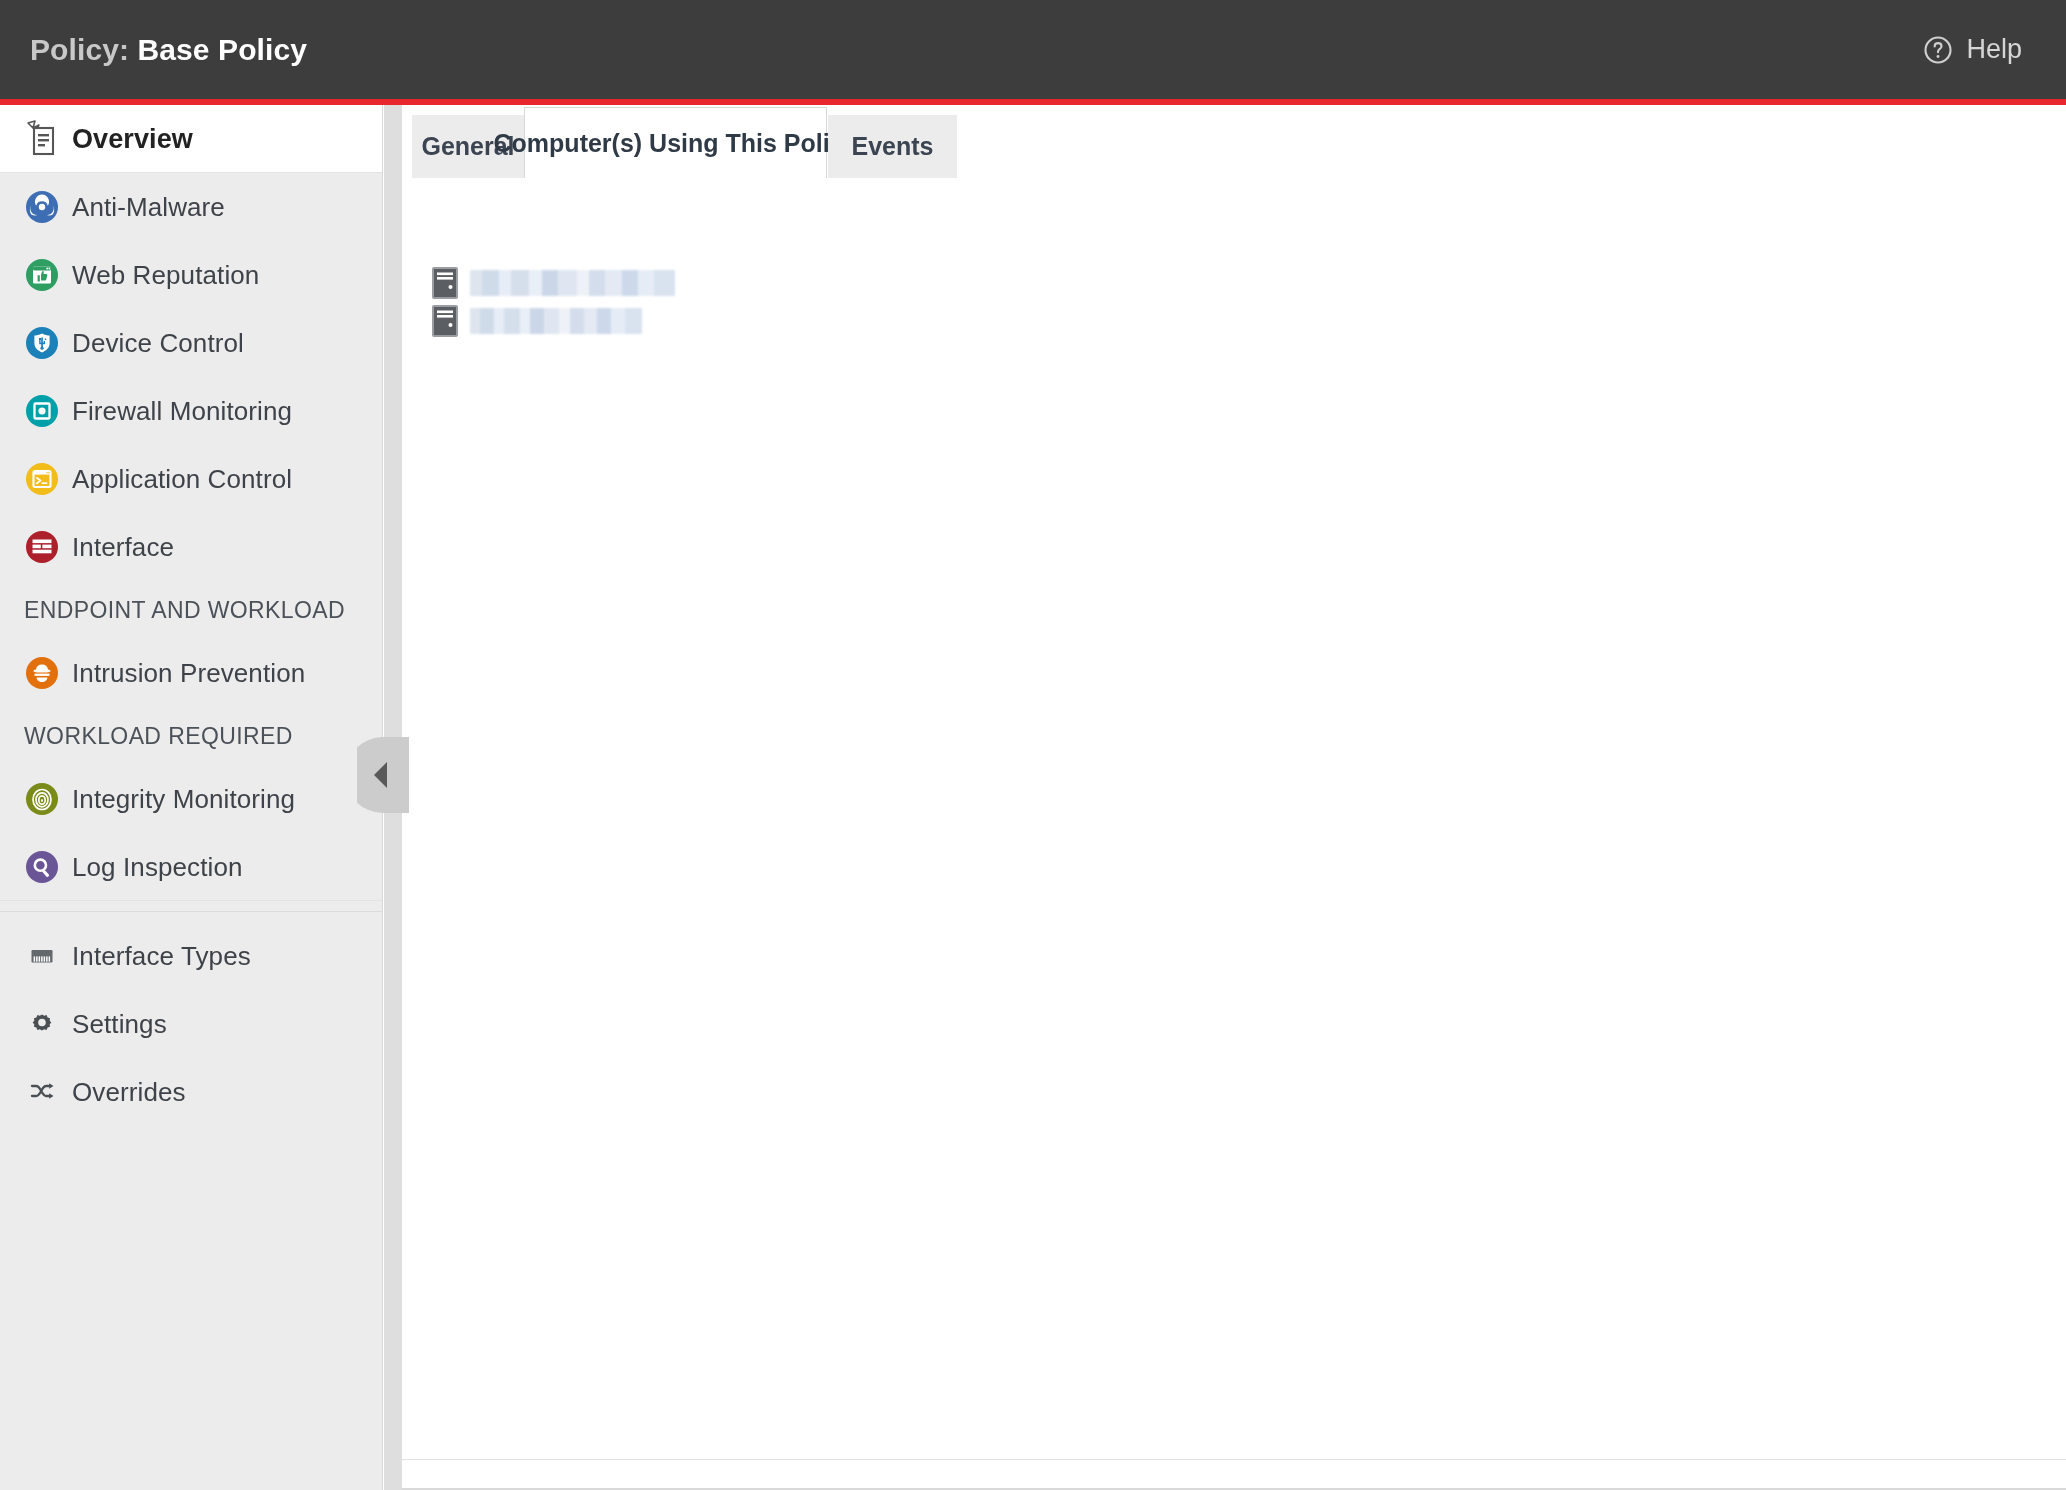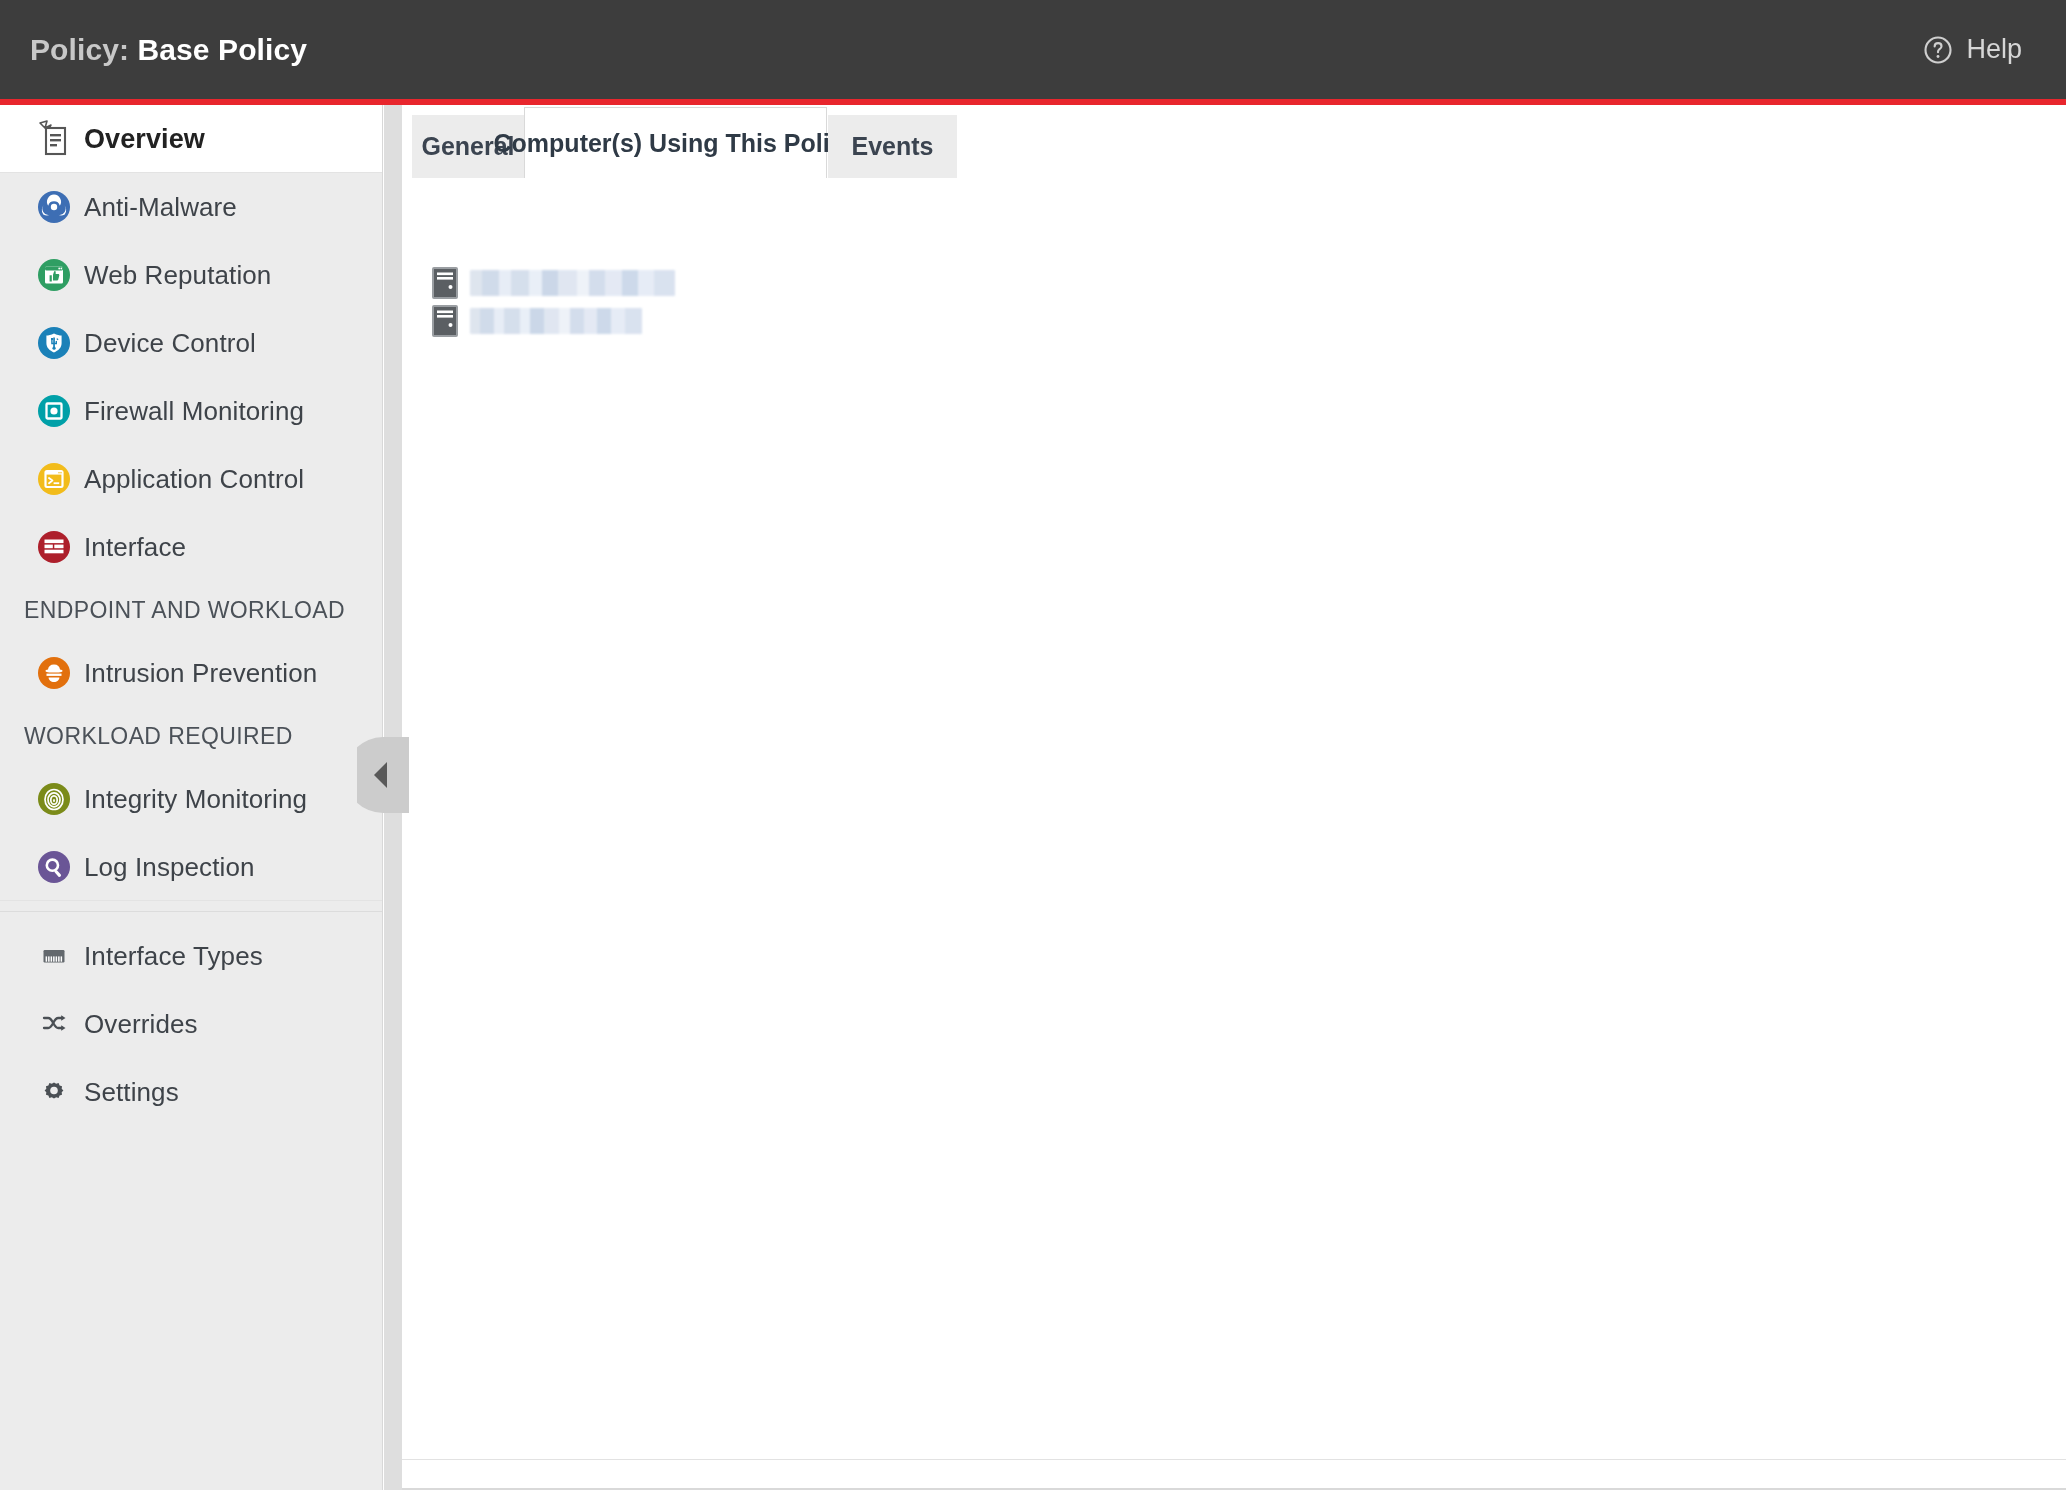--- a/index.html
+++ b/index.html
@@ -34,21 +34,21 @@
   }
 
   
   .sidebar {
     position:absolute; left:0; top:105px; width:383px; height:1385px;
     background:#ececec;
     border-right: 1px solid #d8d8d8;
   }
   .nav-item {
     display:flex; align-items:center; height:68px;
-    padding-left: 32px; cursor:pointer; position:relative;
+    padding-left: 20px; cursor:pointer; position:relative;
   }
   .nav-item.selected { background:#ffffff; }
   .nav-item .ico {
     width:44px; height:44px; flex:0 0 44px;
     display:flex; align-items:center; justify-content:center;
     margin-right: 8px;
   }
   .nav-item .ico svg { display:block; }
   .nav-label {
     font-size: 26px; color:#3e4349; white-space:nowrap; letter-spacing:0.1px;
@@ -317,39 +317,39 @@
             <rect x="25.6" y="19.4" width="1.5" height="5.3"></rect>
           </g>
         </svg>
       </span>
       <span class="nav-label">Interface Types</span>
     </div>
 
     <div class="nav-item">
       <span class="ico">
         <svg width="38" height="38" viewBox="0 0 38 38">
+          <path d="M19 9.5l2.2 1.3 2.4-.7 1 2.3 2.4.8-.3 2.5 1.7 1.8-1.7 1.8.3 2.5-2.4.8-1 2.3-2.4-.7L19 25.5l-2.2-1.3-2.4.7-1-2.3-2.4-.8.3-2.5-1.7-1.8 1.7-1.8-.3-2.5 2.4-.8 1-2.3 2.4.7z" fill="#4a4f54"></path>
+          <circle cx="19" cy="17.5" r="3.8" fill="#ececec"></circle>
+        </svg>
+      </span>
+      <span class="nav-label">Settings</span>
+    </div>
+
+    <div class="nav-item">
+      <span class="ico">
+        <svg width="38" height="38" viewBox="0 0 38 38">
           <g fill="none" stroke="#4a4f54" stroke-width="2.3" stroke-linecap="round">
             <path d="M9 13h4.2c2.4 0 3.4 2 5 5s2.6 5 5 5h4"></path>
             <path d="M9 23h4.2c2.4 0 3.4-2 5-5s2.6-5 5-5h4"></path>
           </g>
           <polygon points="26.2,10.2 30.5,13 26.2,15.8" fill="#4a4f54"></polygon>
           <polygon points="26.2,20.2 30.5,23 26.2,25.8" fill="#4a4f54"></polygon>
         </svg>
       </span>
       <span class="nav-label">Overrides</span>
-    </div>
-
-    <div class="nav-item">
-      <span class="ico">
-        <svg width="38" height="38" viewBox="0 0 38 38">
-          <path d="M19 9.5l2.2 1.3 2.4-.7 1 2.3 2.4.8-.3 2.5 1.7 1.8-1.7 1.8.3 2.5-2.4.8-1 2.3-2.4-.7L19 25.5l-2.2-1.3-2.4.7-1-2.3-2.4-.8.3-2.5-1.7-1.8 1.7-1.8-.3-2.5 2.4-.8 1-2.3 2.4.7z" fill="#4a4f54"></path>
-          <circle cx="19" cy="17.5" r="3.8" fill="#ececec"></circle>
-        </svg>
-      </span>
-      <span class="nav-label">Settings</span>
     </div>
   </div>
 
   <div class="gutter"></div>
 
   <div class="collapse-handle">
     <svg width="52" height="76" viewBox="0 0 52 76">
       <path d="M52 0 H26 A26 26 0 0 0 26 76 H52 Z" fill="#cccccc"></path>
       <polygon points="30,25 30,51 17,38" fill="#595959"></polygon>
     </svg>

